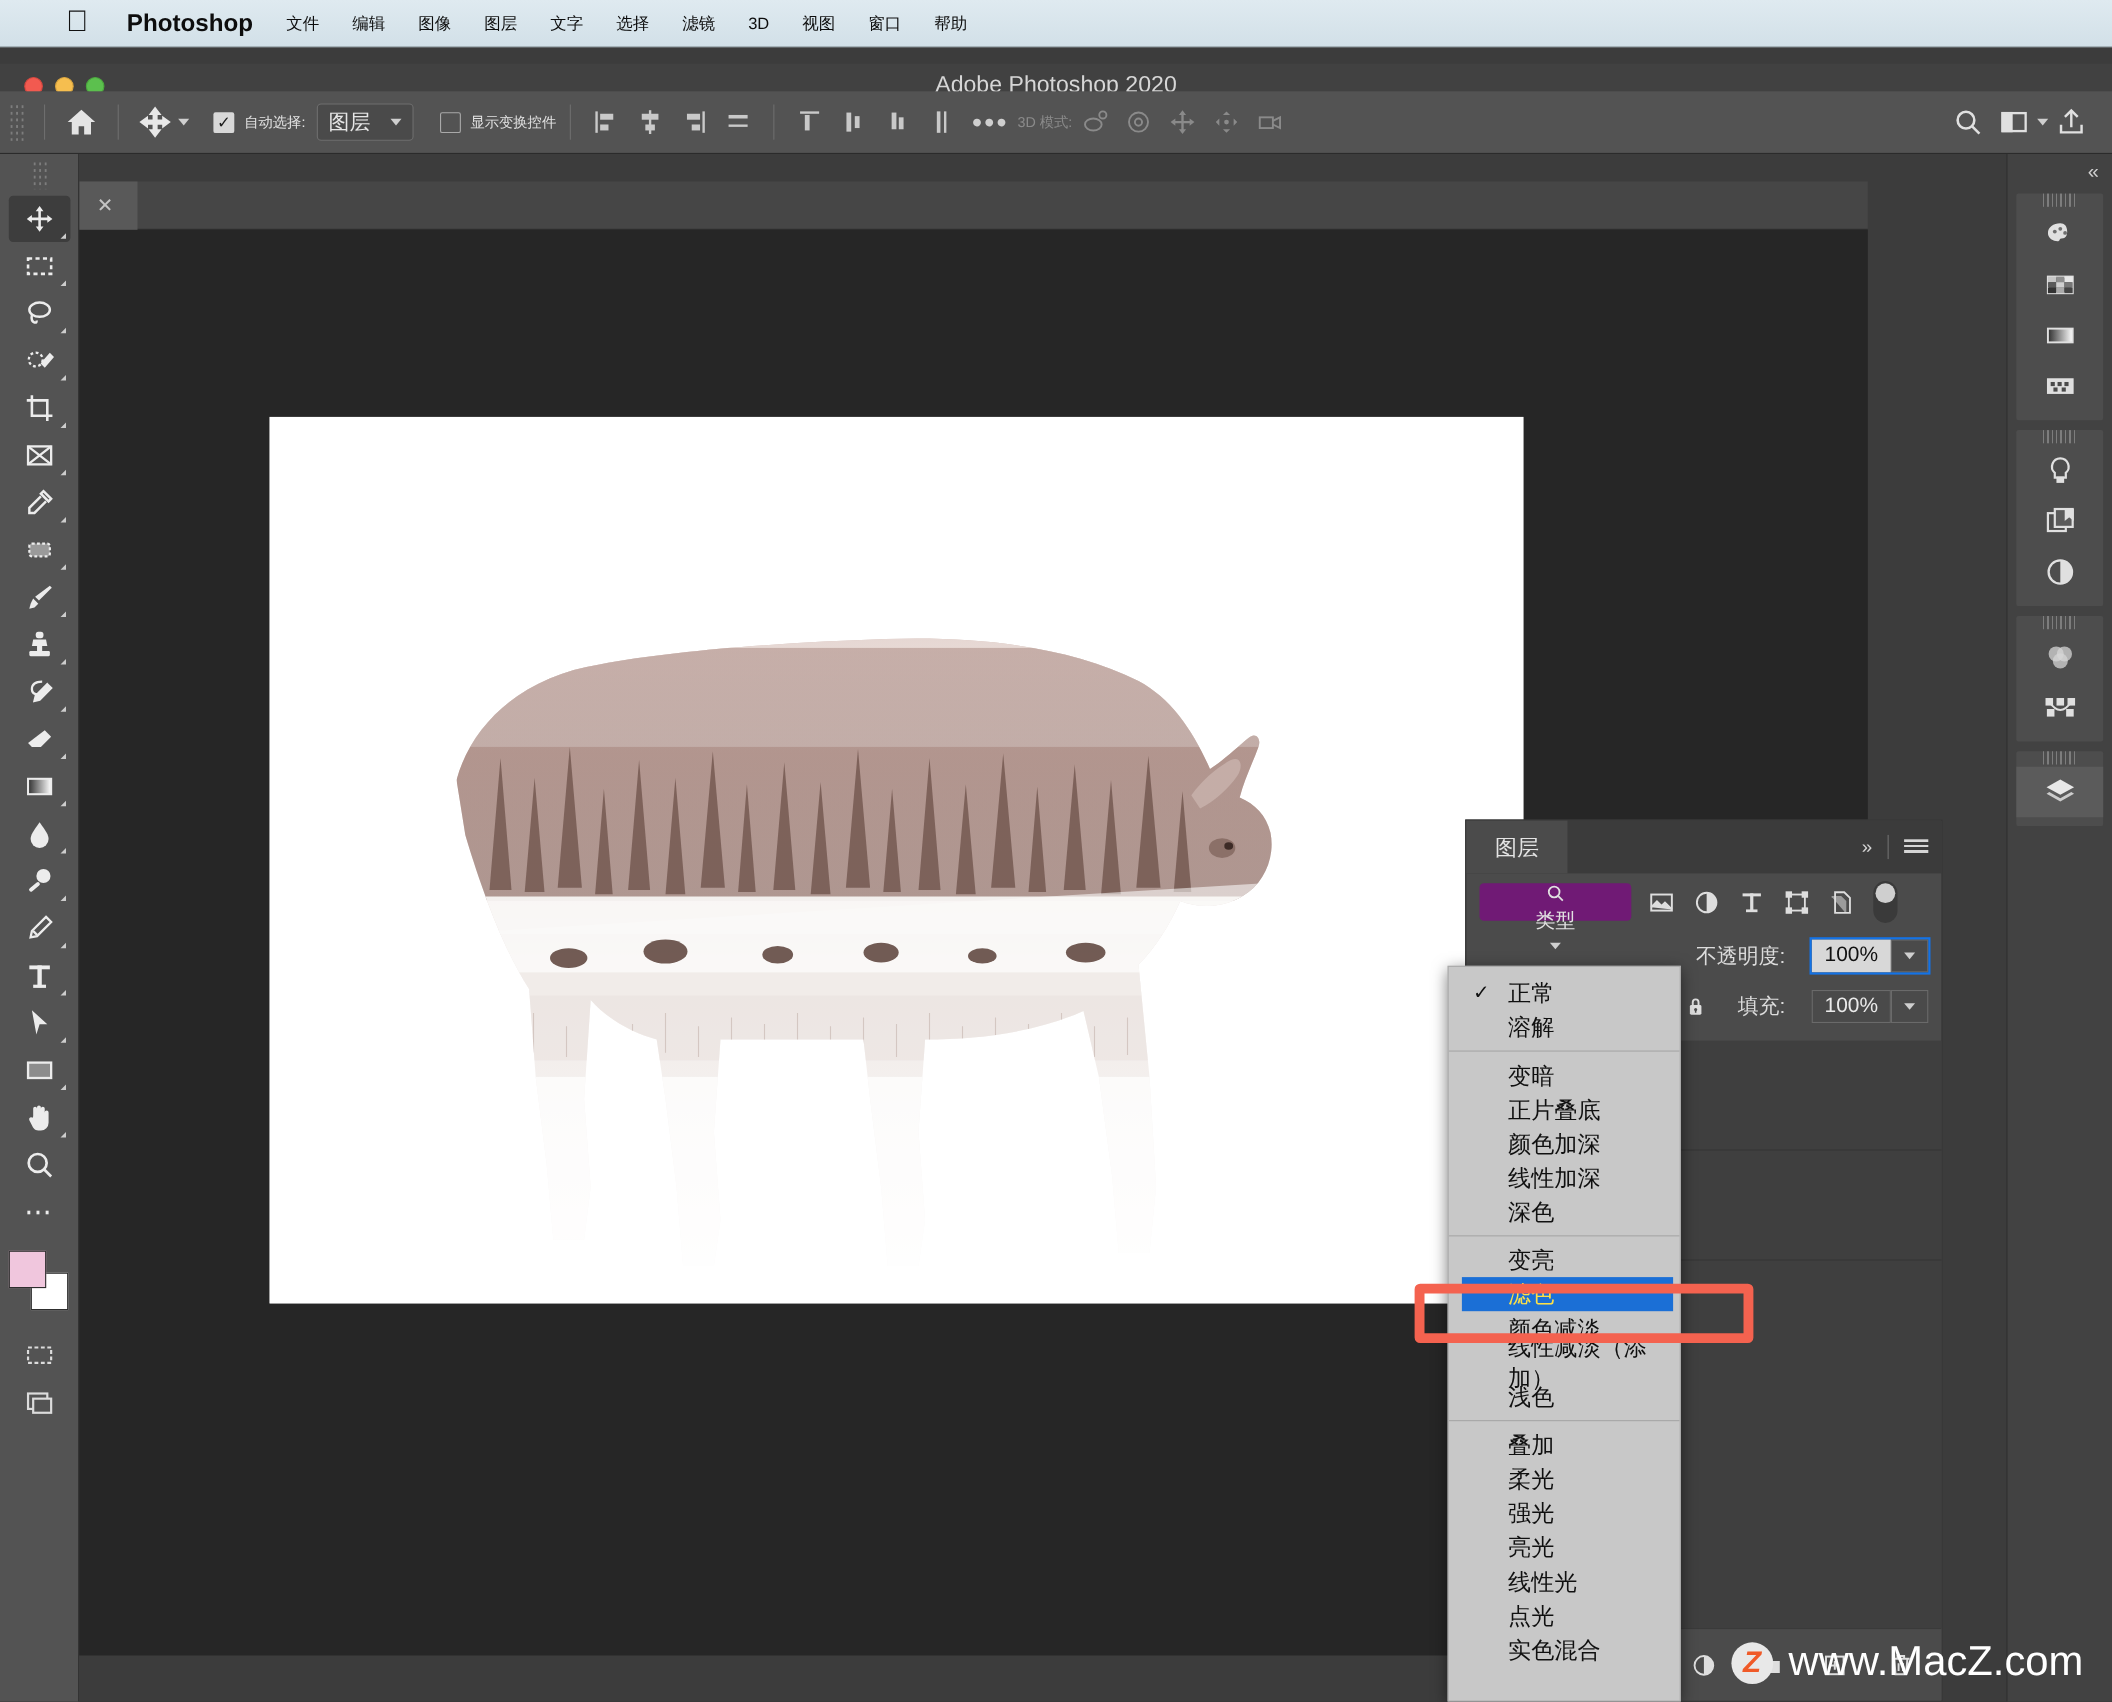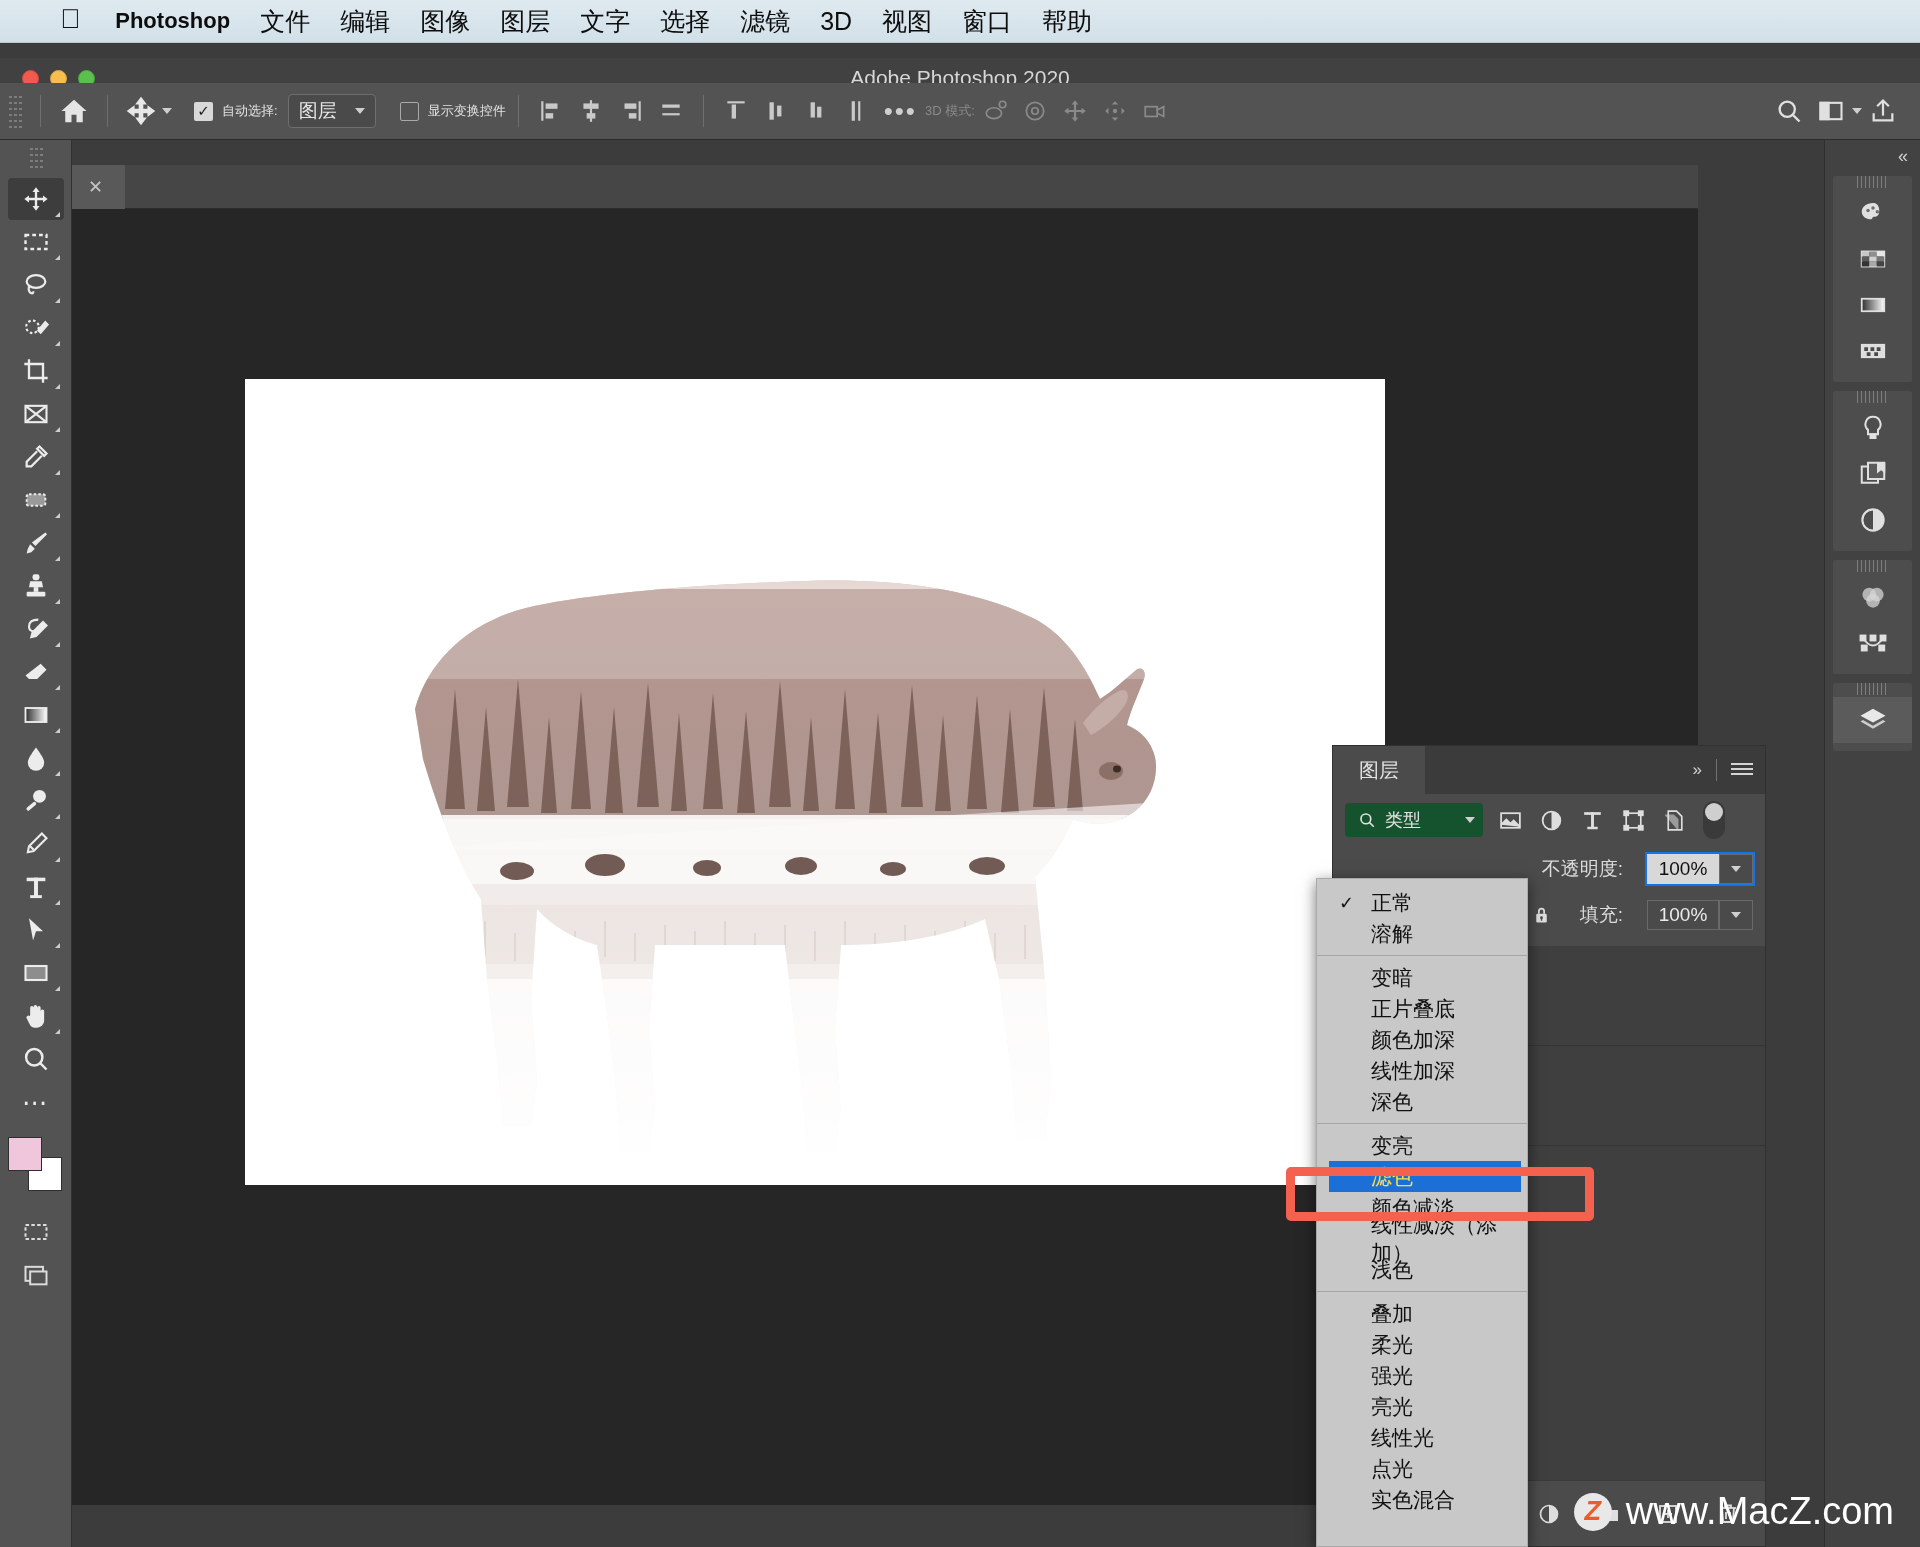--- a/index.html
+++ b/index.html
@@ -14,21 +14,21 @@
   .macbar {
     position: absolute; left: 0; top: 0; width: 1920px; height: 43px;
     background: linear-gradient(#dfeaf0, #d2e0e8);
     display: flex; align-items: center; gap: 0px;
     border-bottom: 1px solid #b9c7cf;
   }
   .macbar .apple {
     font-size: 27px; line-height: 1; color: #111; padding: 0 20px 0 60px;
     margin-top: -4px;
   }
-  .macbar .mi { font-size: 25px; color: #0d0d0d; padding: 0 15px; white-space: nowrap; }
+  .macbar .mi { font-size: 15px; color: #0d0d0d; padding: 0 15px; white-space: nowrap; }
   .macbar .mi.bold { font-weight: bold; font-size: 22px; }
 
   
   .ps-titlebar {
     position: absolute; left: 0; top: 58px; width: 1920px; height: 40px;
     background: #414141; display: flex; align-items: center;
   }
   .traffic { display: flex; gap: 11px; padding-left: 22px; }
   .dot { width: 17px; height: 17px; border-radius: 50%; }
   .dot.r { background: #f25a50; border: 1px solid #d8473f; }
@@ -152,22 +152,22 @@
   }
   .lp-tabs { height: 48px; background: #3b3b3b; display: flex; align-items: center; position: relative; }
   .lp-tab { height: 48px; padding: 0 26px; background: #4b4b4b; display: flex;
     align-items: center; color: #e4e4e4; font-size: 20px; }
   .lp-tabright { position: absolute; right: 12px; display: flex; align-items: center; gap: 14px; }
   .chev2 { color: #d5d5d5; font-size: 17px; }
   .vline { width: 1px; height: 22px; background: #707070; }
   .burger { display: inline-block; width: 22px; height: 14px;
     background-image: repeating-linear-gradient(#d5d5d5 0 2.4px, transparent 2.4px 5px); }
   .lp-filter { height: 52px; display: flex; align-items: center; gap: 13px; padding: 0 12px; }
-  .filtsel { background: #14532d; border-radius: 4px; height: 34px; width: 138px;
-    display: flex; align-items: center; gap: 4px; padding: 0 8px; color: #e2e2e2; font-size: 18px; }
+  .filtsel { background: #701a75; border-radius: 4px; height: 34px; width: 138px;
+    display: flex; align-items: center; gap: 4px; padding: 0 8px; color: #e2e2e2; font-size: 18px; flex-direction: column; }
   .fic { width: 28px; height: 28px; display: flex; align-items: center; justify-content: center; }
   .toggle-pill { width: 22px; height: 38px; border-radius: 11px; background: #3a3a3a;
     position: relative; margin-left: 2px; }
   .toggle-pill::after { content:""; position: absolute; left: 2px; top: 2px;
     width: 18px; height: 18px; border-radius: 50%; background: #cfcfcf; }
   .lp-row { height: 46px; display: flex; align-items: center; padding: 0 12px; gap: 24px;
     color: #dcdcdc; font-size: 19px; }
   .numfield { background: #d8d8d8; color: #111; height: 30px; min-width: 72px;
     display: flex; align-items: center; justify-content: center; font-size: 19px; }
   .numfield.dark { background: #4a4a4a; color: #eaeaea; border: 1px solid #6a6a6a; }

